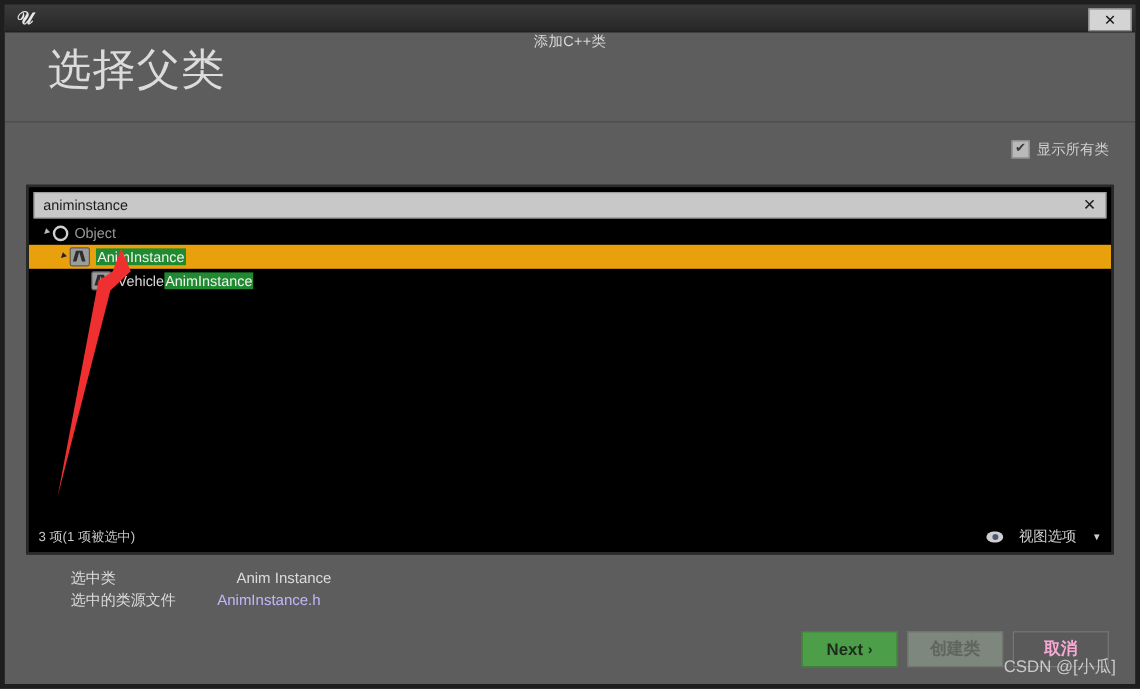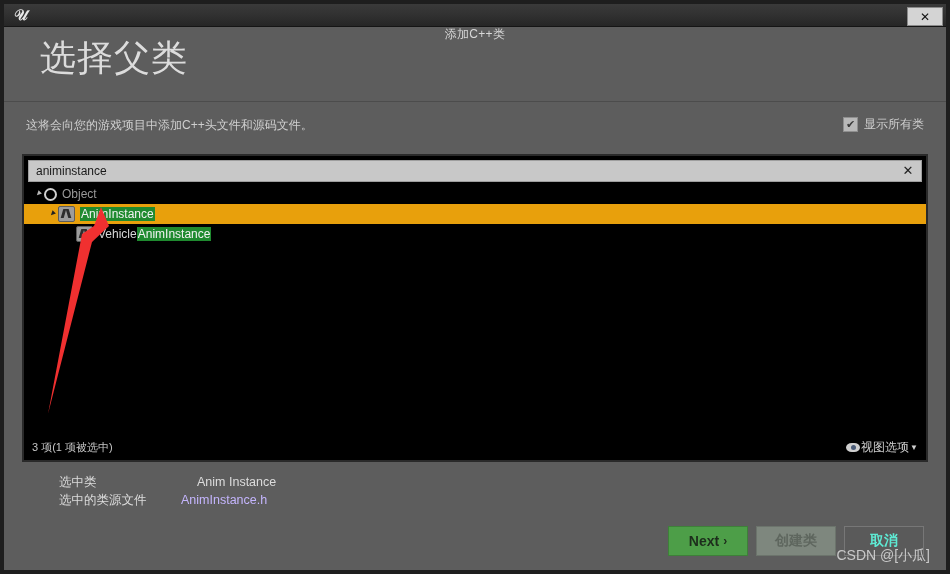--- a/index.html
+++ b/index.html
@@ -264,21 +264,21 @@
     padding: 0 8px;
     box-sizing: border-box;
   }
   .item-count {
     font-size: 11px;
     color: #c6c6c6;
   }
   .view-options {
     display: flex;
     align-items: center;
-    gap: 1px;
+    gap: 13px;
     font-size: 12px;
     color: #cfcfcf;
     cursor: pointer;
   }
   .eye {
     width: 14px;
     height: 9px;
     border-radius: 50% / 60%;
     background: #cfcfcf;
     display: flex;
@@ -344,21 +344,21 @@
   }
   .btn-disabled {
     background: #7e877e;
     border: 1px solid #6c746c;
     color: #5e665e;
     cursor: default;
   }
   .btn-cancel {
     background: #5a5a5a;
     border: 1px solid #777;
-    color: #5eead4;
+    color: #f9a8d4;
   }
   .next-arrow { font-size: 12px; }
 
   .watermark {
     position: absolute;
     right: 16px;
     bottom: 5px;
     font-size: 14px;
     color: #c9c9c9;
     pointer-events: none;
@@ -381,21 +381,20 @@
   <div class="titlebar">
     <div class="ue-logo">𝒰</div>
     <div class="title-text">添加C++类</div>
     <div class="close-btn">✕</div>
   </div>
 
   <div class="header-area">
     <div class="page-title">选择父类</div>
   </div>
   <div class="divider"></div>
-  <div class="subtitle">这将会向您的游戏项目中添加C++头文件和源码文件。</div>
 
   <div class="showall">
     <span class="checkbox">✔</span>
     <span class="showall-label">显示所有类</span>
   </div>
 
   <div class="panel">
 
     <div class="searchbar">
       <input class="search-input" type="text" value="animinstance" style="">

